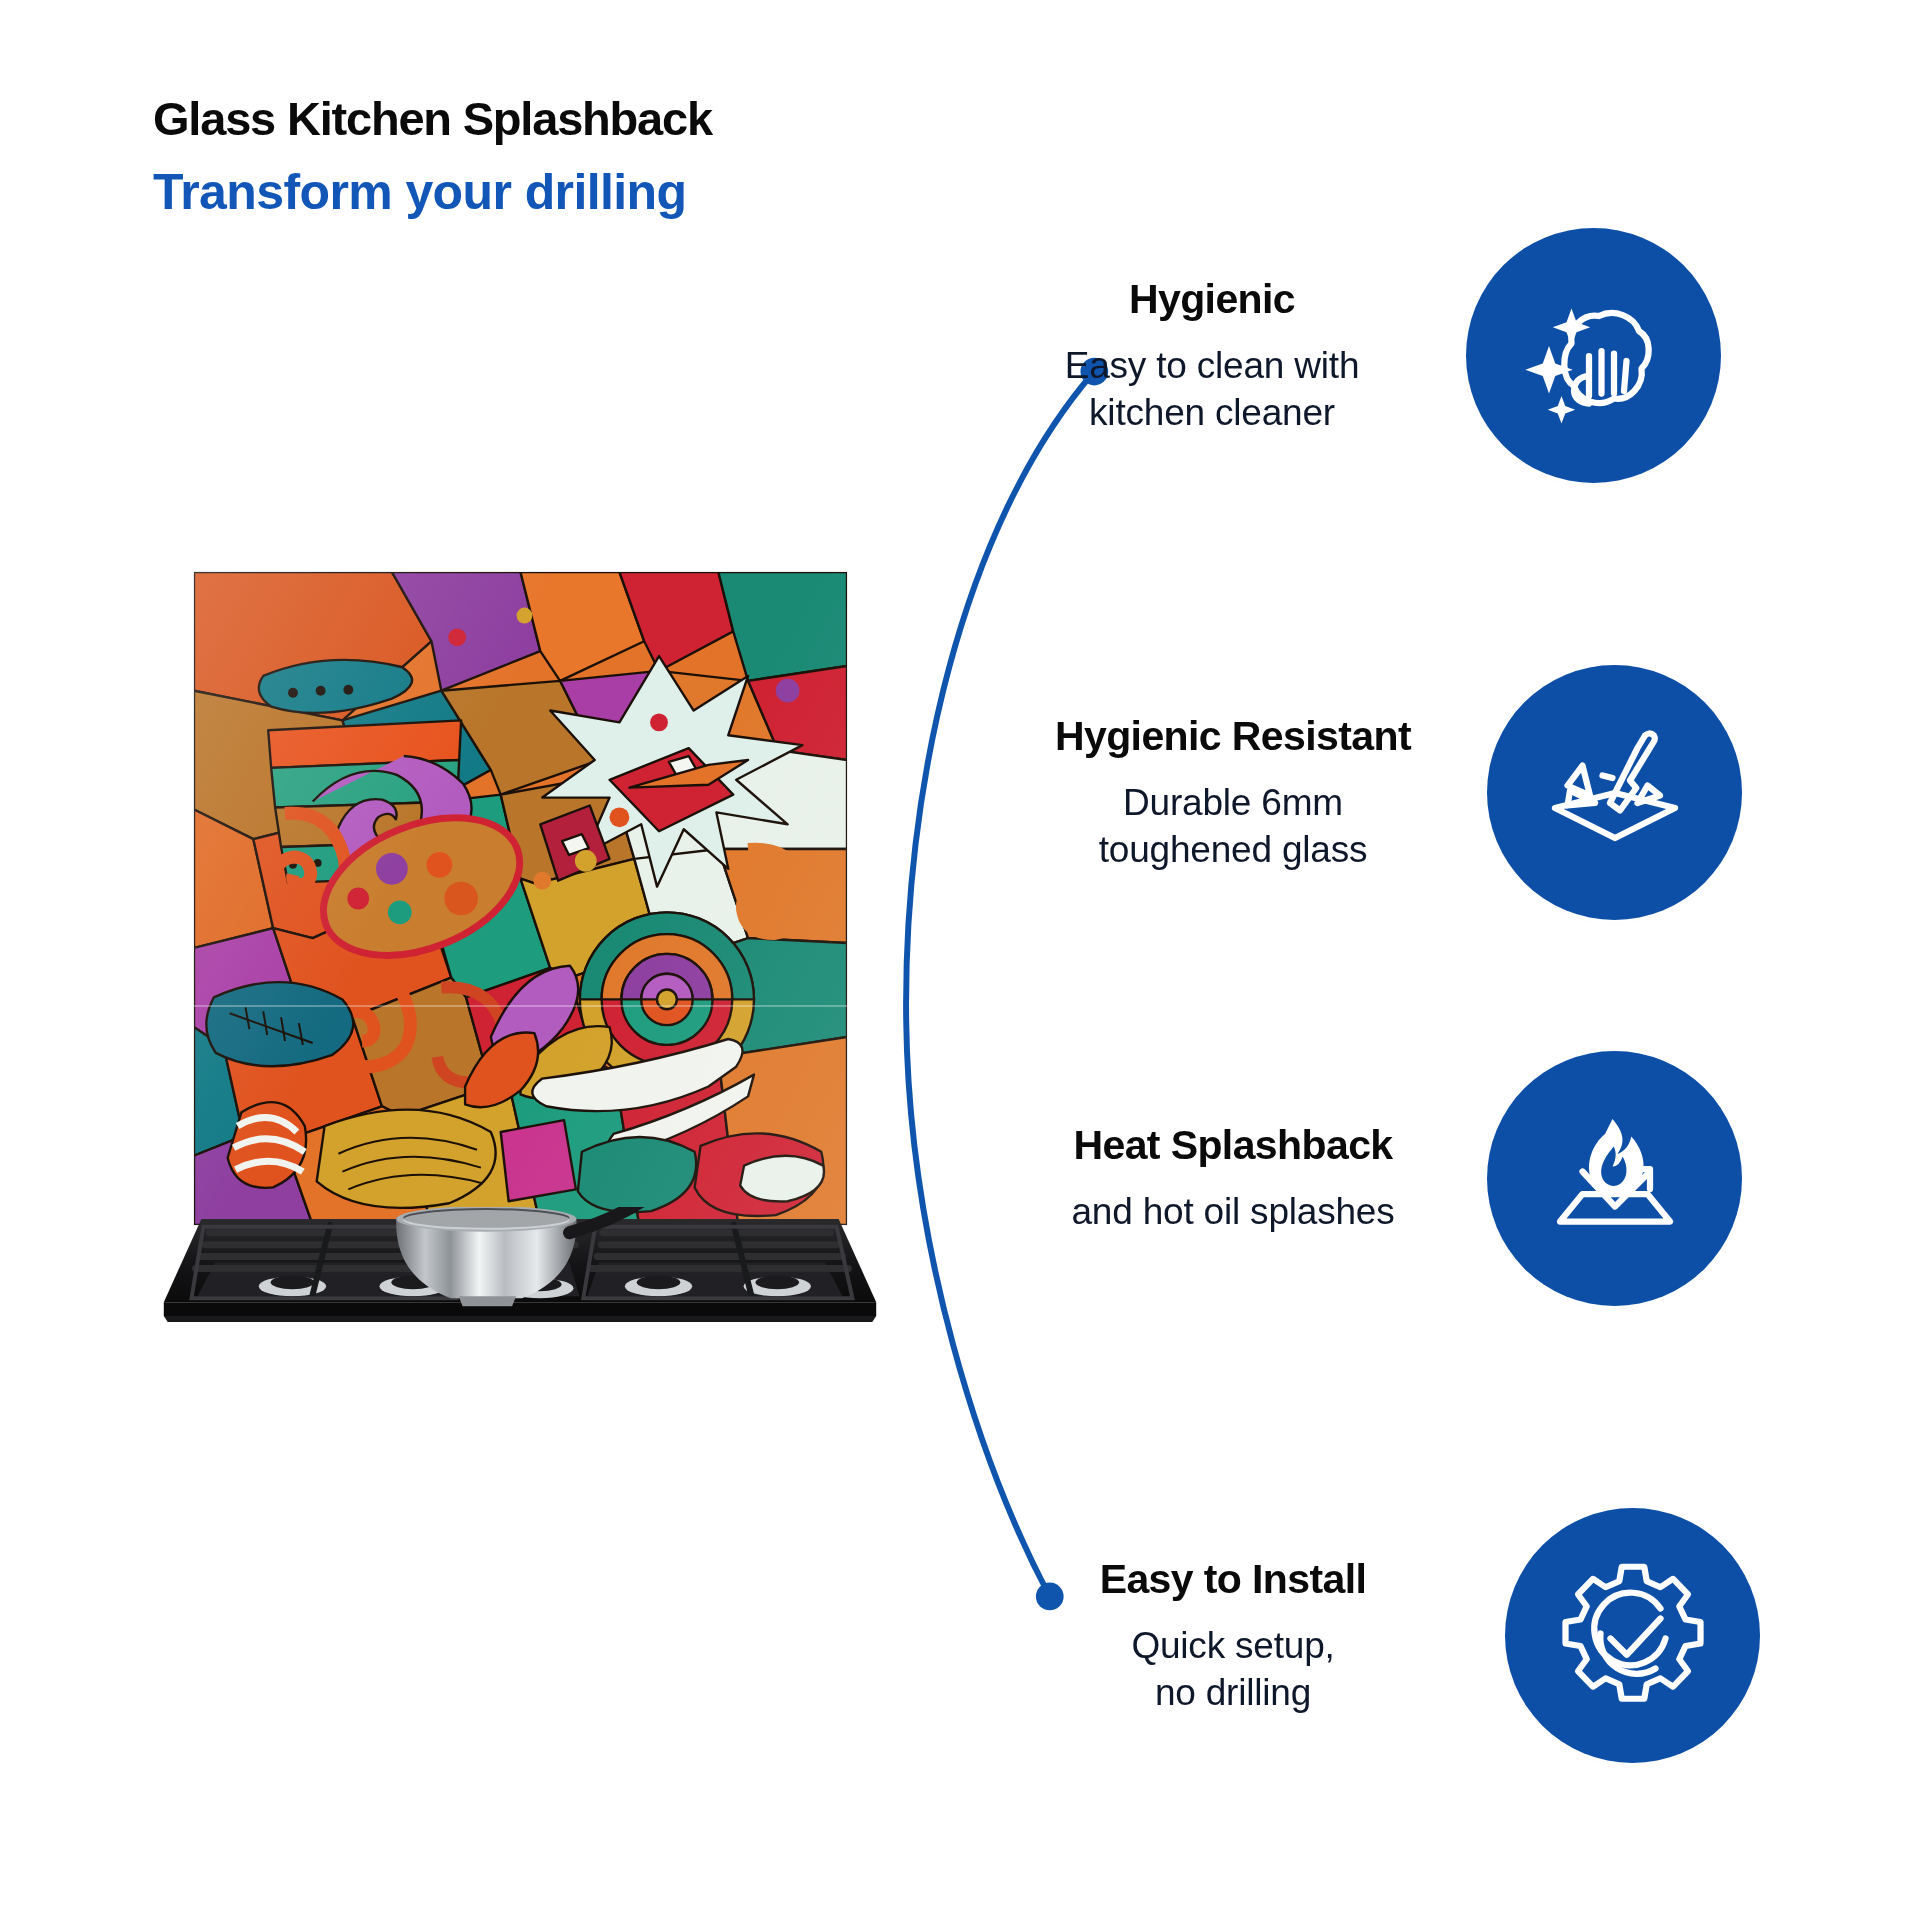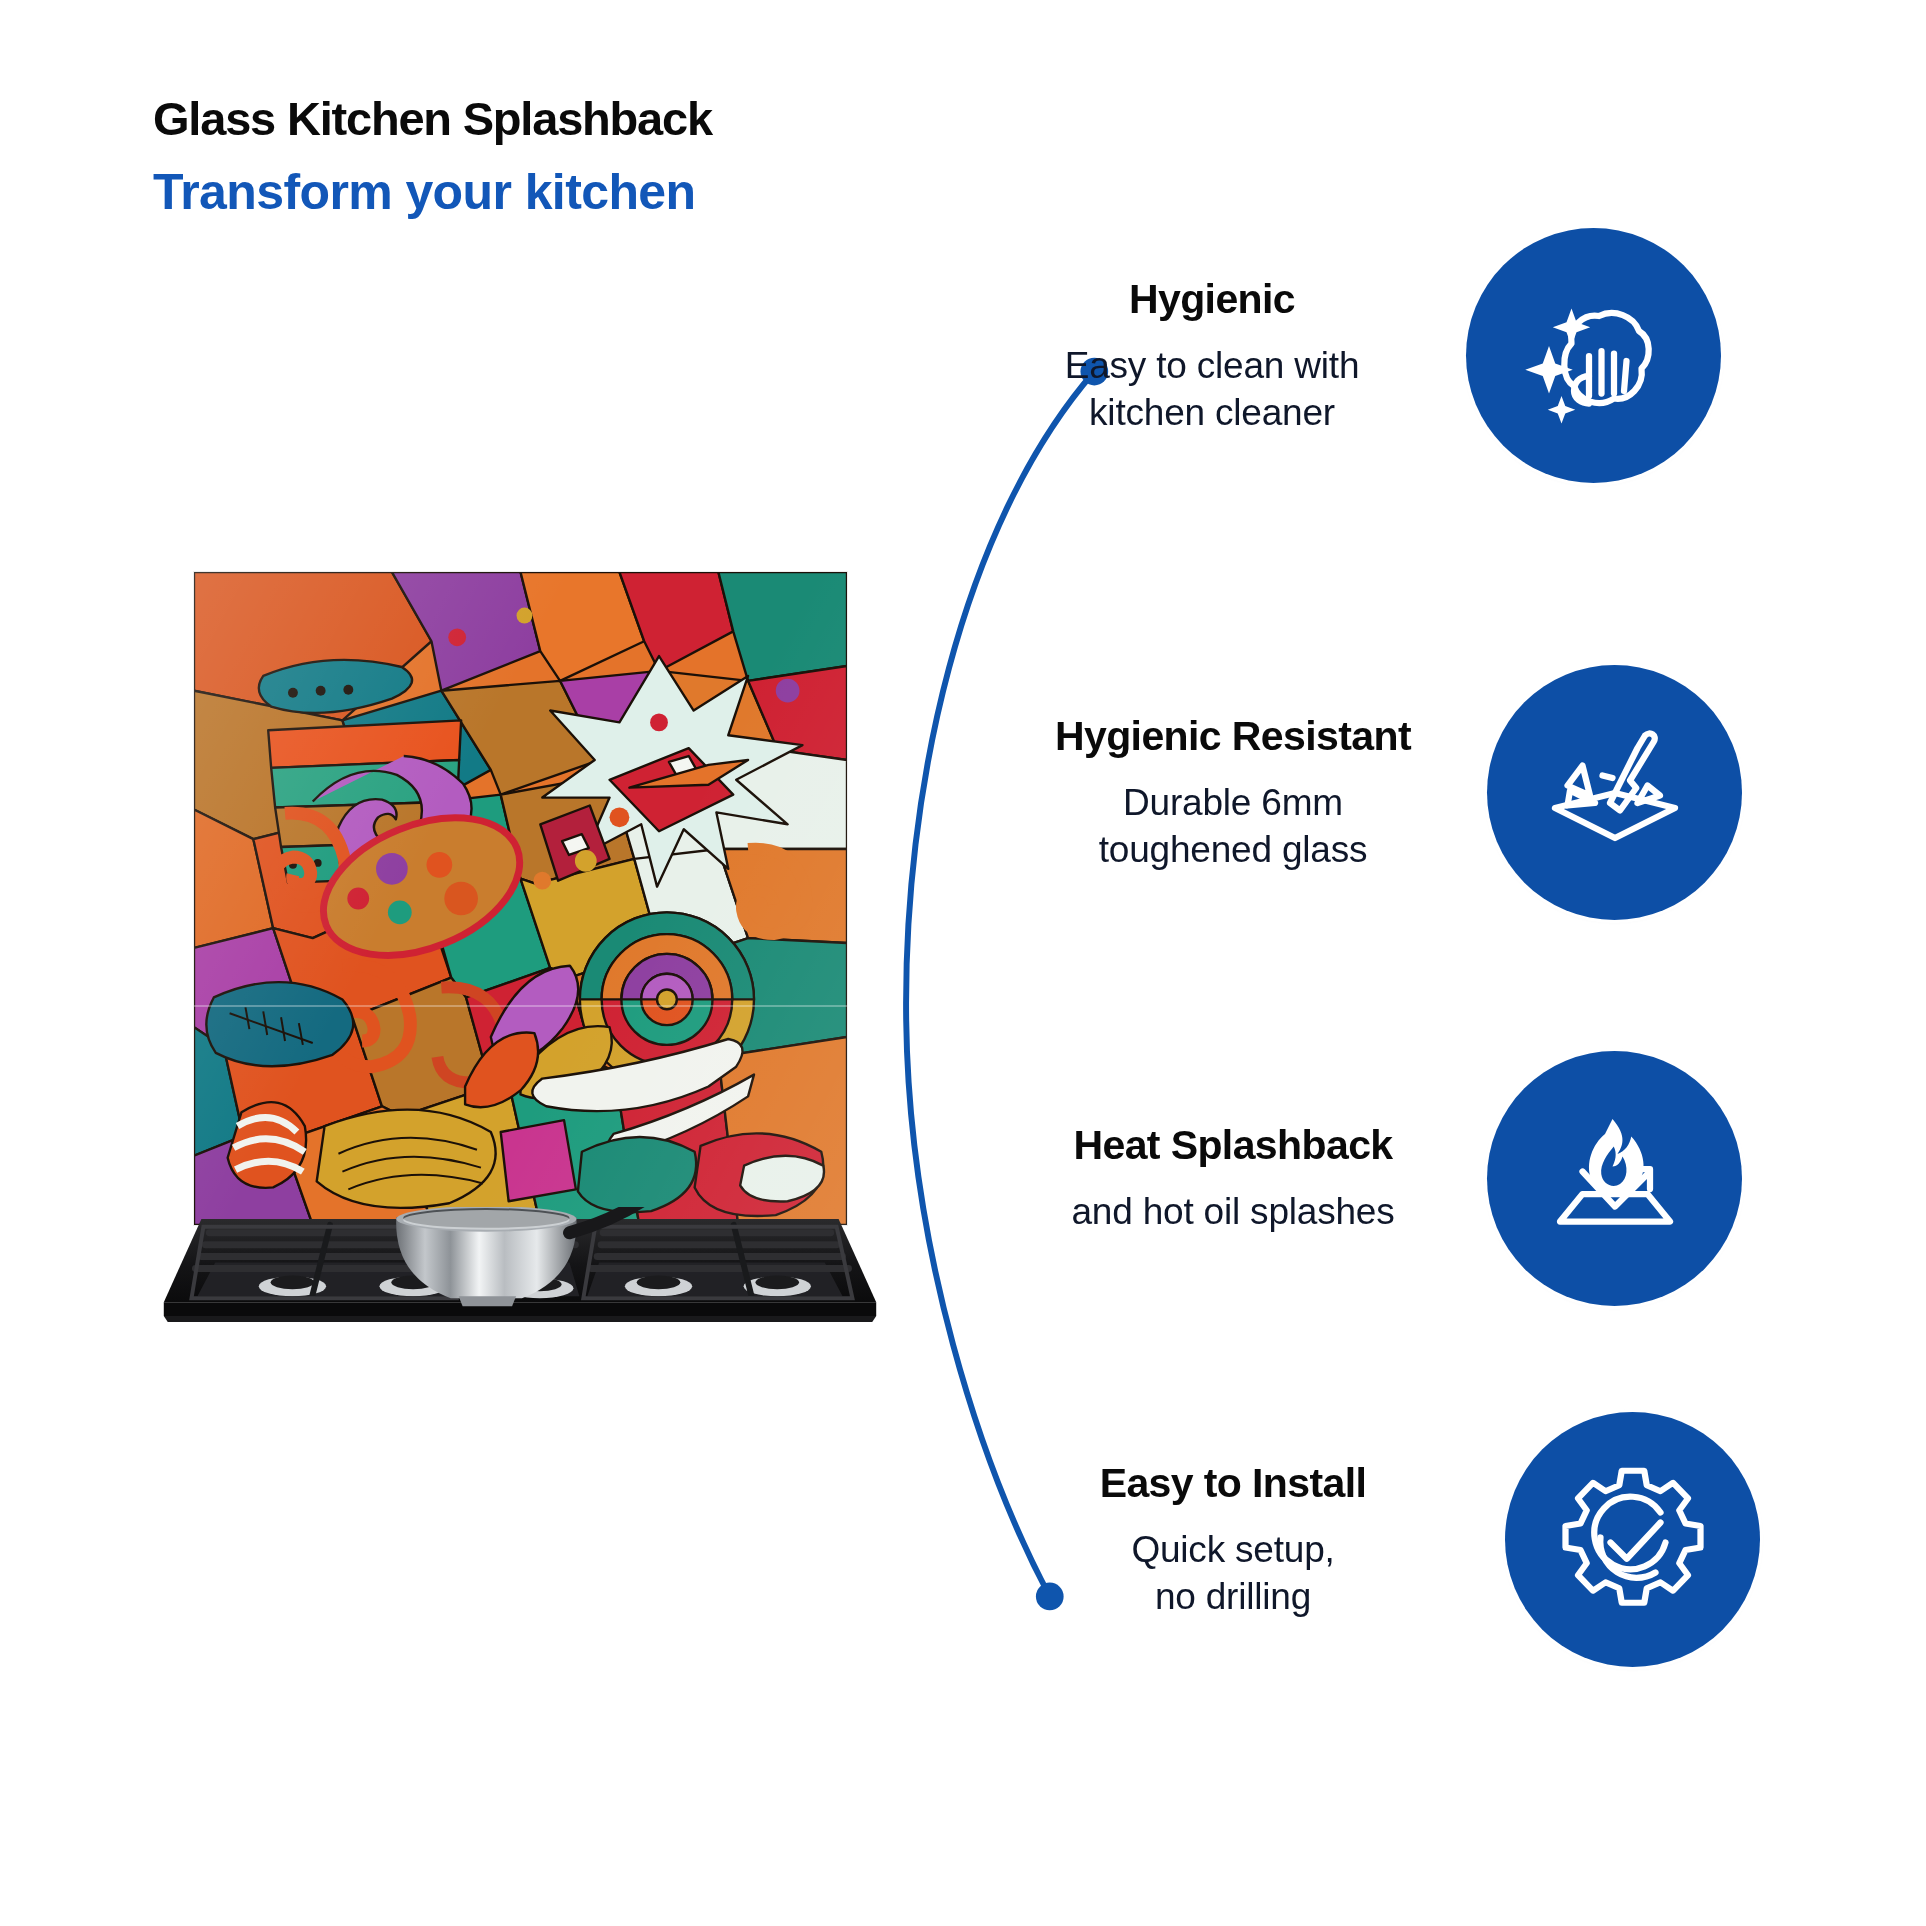--- a/index.html
+++ b/index.html
@@ -80,28 +80,28 @@
     margin-left:46px;
     display:flex; align-items:center; justify-content:center;
     box-shadow:0 0 0 3px rgba(255,255,255,.9), 0 1px 5px rgba(0,0,0,.06);
     flex:0 0 auto;
   }
   .badge svg { display:block; width:150px; height:150px; }
 
   #feature-0 { left:1004px; top:228px; }
   #feature-1 { left:1025px; top:665px; }
   #feature-2 { left:1025px; top:1051px; }
-  #feature-3 { left:1025px; top:1412px;gap:18px; }
+  #feature-3 { left:1025px; top:1508px;gap:18px; }
 </style>
 </head>
 <body>
 
 <div id="header">
   <div id="title">Glass Kitchen Splashback</div>
-  <div id="subtitle">Transform your kitchen</div>
+  <div id="subtitle">Transform your drilling</div>
 </div>
 
 <div id="product">
 
   <div class="splash-frame">
     <div class="splash-art">
       <svg viewBox="0 0 660 660" preserveAspectRatio="none" aria-hidden="true">
         <defs>
           <clipPath id="pclip">
               <rect x="0" y="0" width="660" height="660"></rect>

